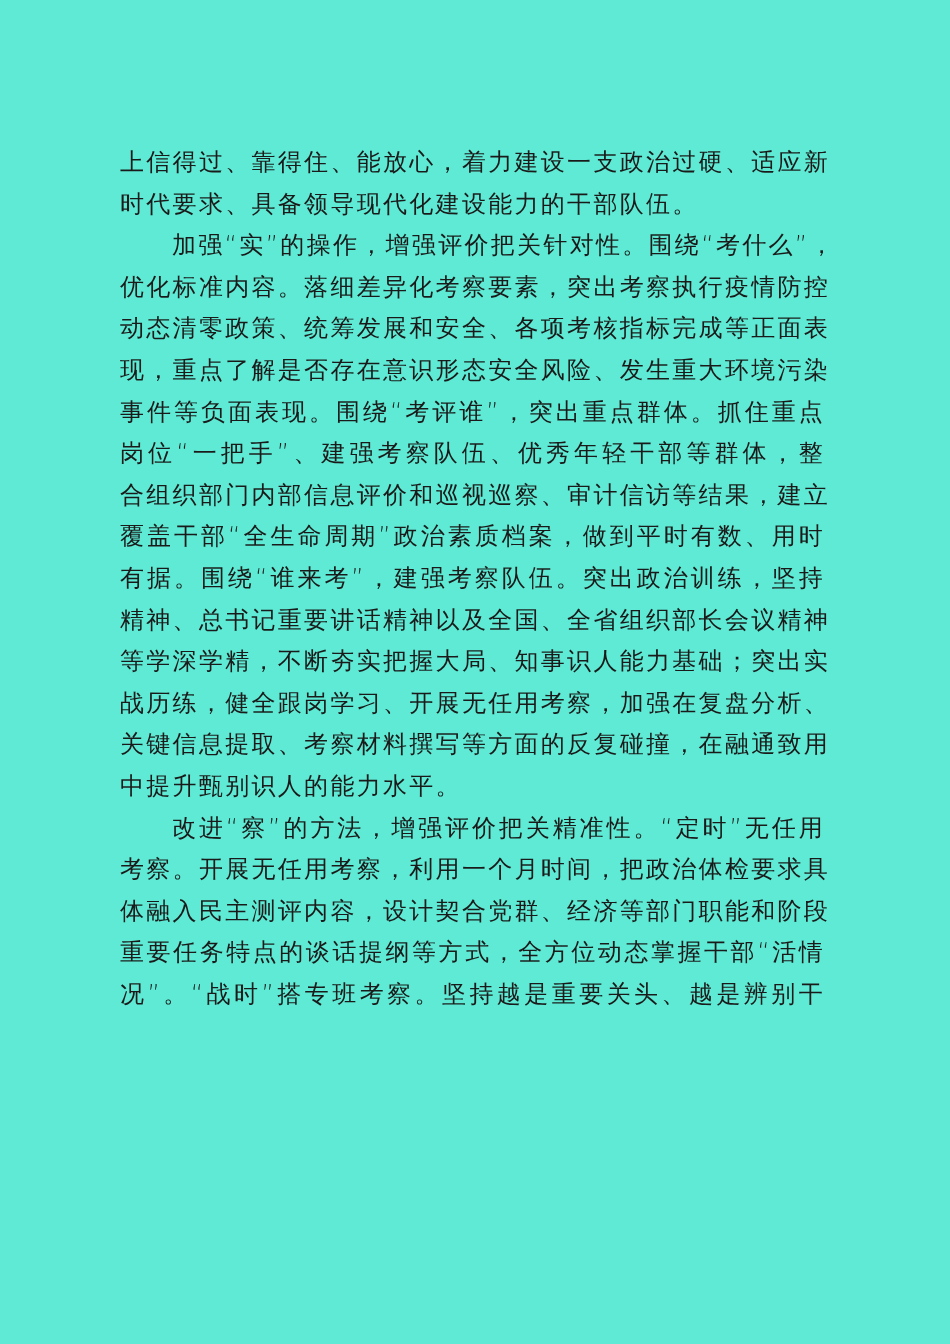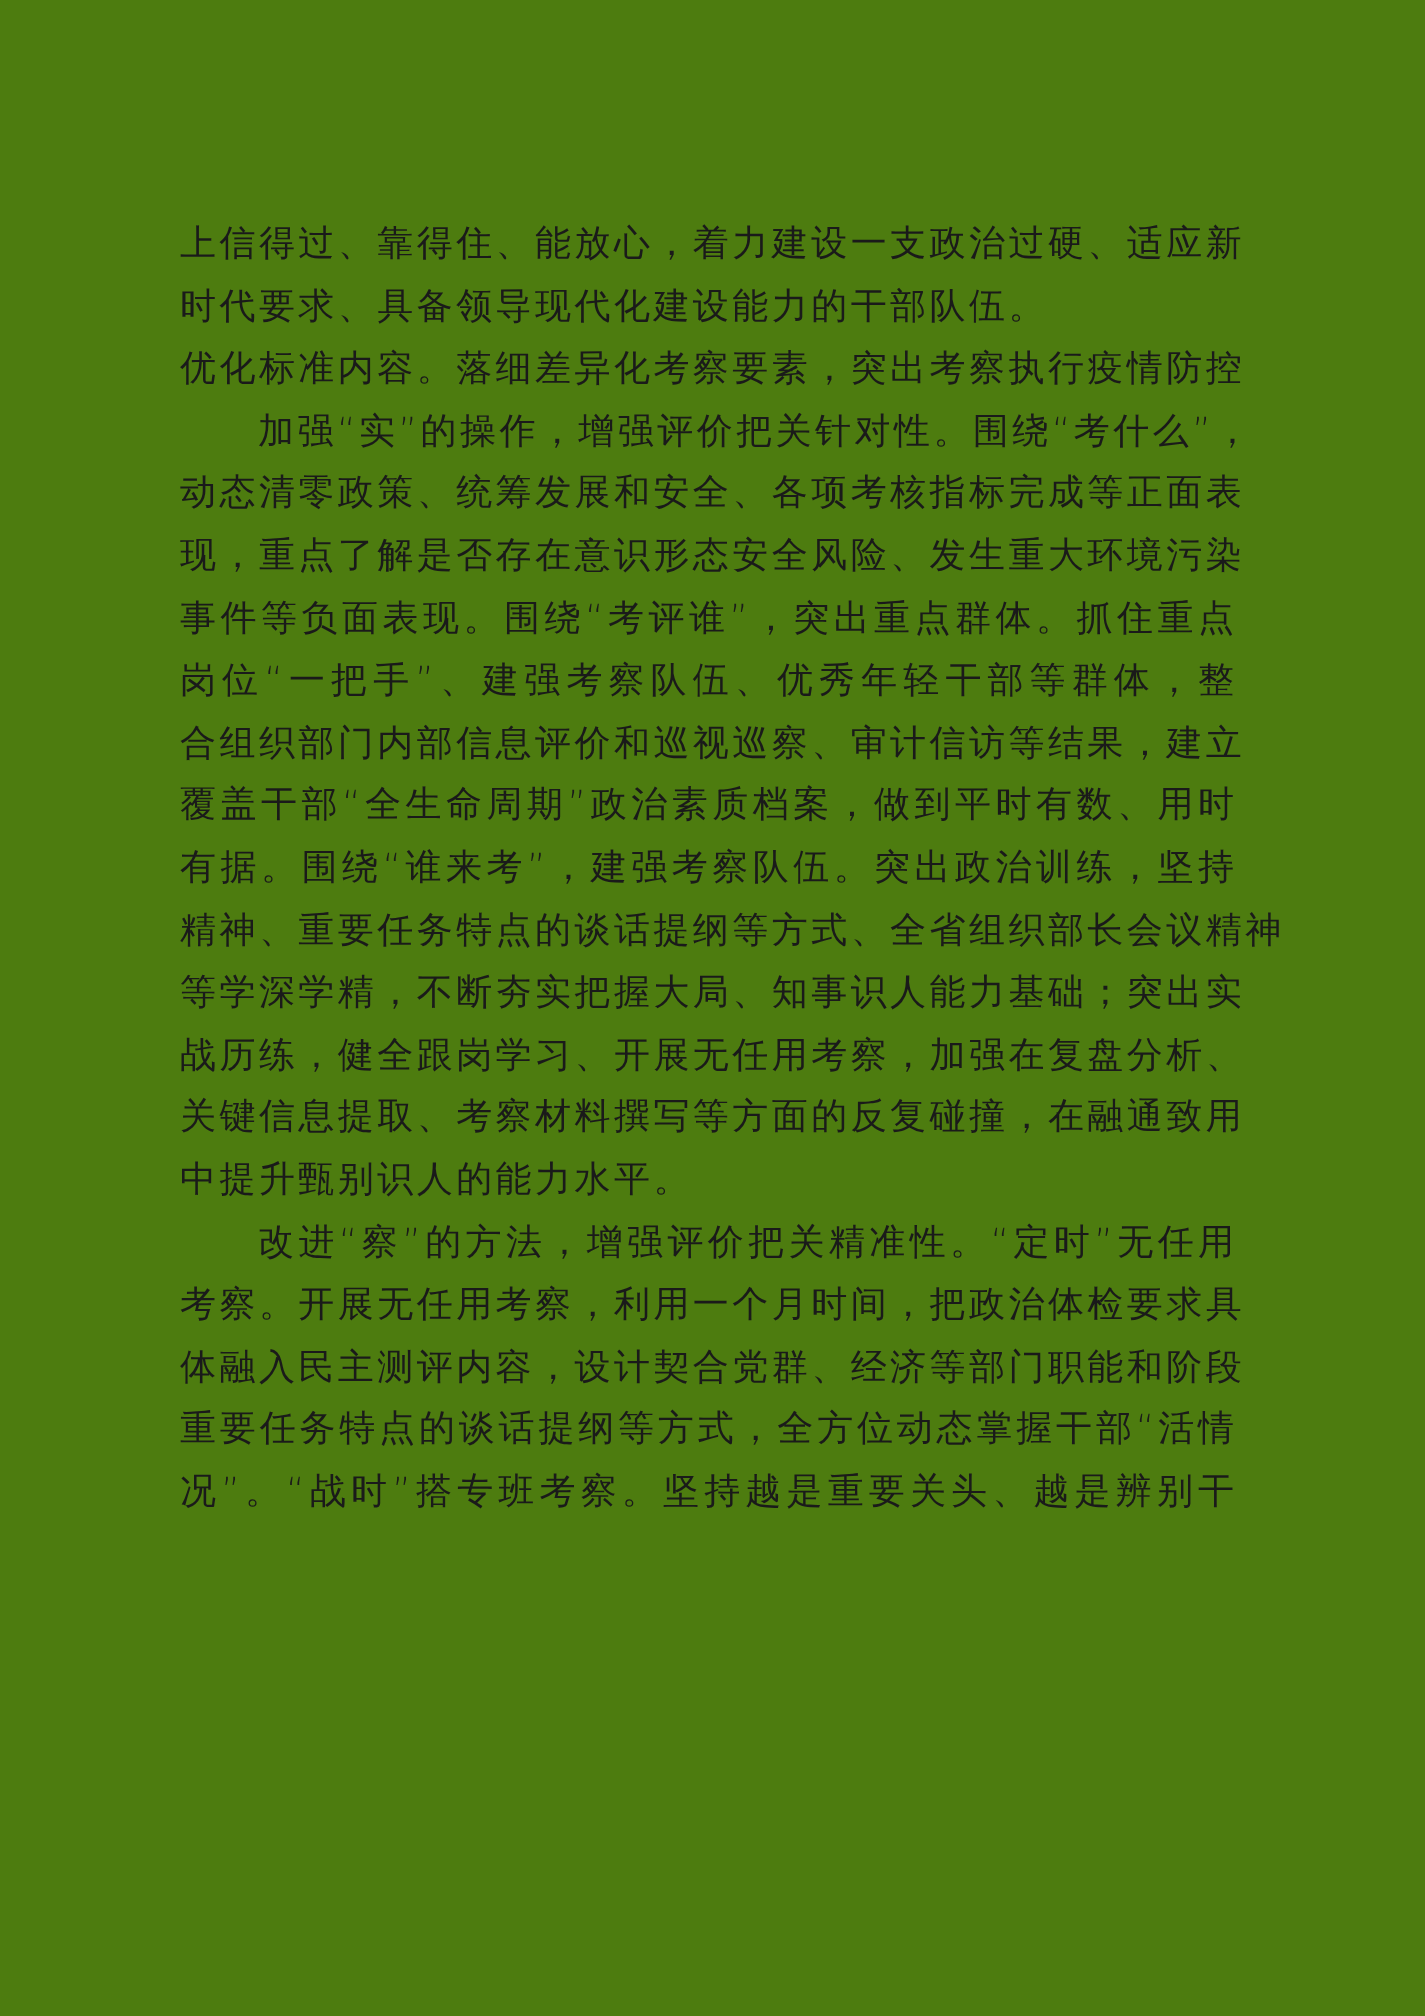--- a/index.html
+++ b/index.html
@@ -12,21 +12,21 @@
       height: 1344px;
       position: relative;
       overflow: hidden;
     }
     .page {
       position: absolute;
       left: 0;
       top: 0;
       width: 950px;
       height: 1344px;
-      background: #4d7c0f;
+      background: #5eead4;
     }
     .text-block {
       position: absolute;
       left: 120px;
       top: 142px;
       width: 705px;
       color: #1a1a1a;
       font-family: "DejaVu Sans", "Liberation Sans", sans-serif;
       font-size: 24px;
       font-weight: 300;
@@ -52,30 +52,30 @@
 
 <div class="page">
   <div class="text-block">
 
     <div class="paragraph">
       <span class="line">上信得过、靠得住、能放心，着力建设一支政治过硬、适应新</span>
       <span class="line last">时代要求、具备领导现代化建设能力的干部队伍。</span>
     </div>
 
     <div class="paragraph">
+      <span class="line indent">加强“实”的操作，增强评价把关针对性。围绕“考什么”，</span>
       <span class="line">优化标准内容。落细差异化考察要素，突出考察执行疫情防控</span>
-      <span class="line indent">加强“实”的操作，增强评价把关针对性。围绕“考什么”，</span>
       <span class="line">动态清零政策、统筹发展和安全、各项考核指标完成等正面表</span>
       <span class="line">现，重点了解是否存在意识形态安全风险、发生重大环境污染</span>
       <span class="line">事件等负面表现。围绕“考评谁”，突出重点群体。抓住重点</span>
       <span class="line">岗位“一把手”、建强考察队伍、优秀年轻干部等群体，整</span>
       <span class="line">合组织部门内部信息评价和巡视巡察、审计信访等结果，建立</span>
       <span class="line">覆盖干部“全生命周期”政治素质档案，做到平时有数、用时</span>
       <span class="line">有据。围绕“谁来考”，建强考察队伍。突出政治训练，坚持</span>
-      <span class="line">精神、重要任务特点的谈话提纲等方式、全省组织部长会议精神</span>
+      <span class="line">精神、总书记重要讲话精神以及全国、全省组织部长会议精神</span>
       <span class="line">等学深学精，不断夯实把握大局、知事识人能力基础；突出实</span>
       <span class="line">战历练，健全跟岗学习、开展无任用考察，加强在复盘分析、</span>
       <span class="line">关键信息提取、考察材料撰写等方面的反复碰撞，在融通致用</span>
       <span class="line last">中提升甄别识人的能力水平。</span>
     </div>
 
     <div class="paragraph">
       <span class="line indent">改进“察”的方法，增强评价把关精准性。“定时”无任用</span>
       <span class="line">考察。开展无任用考察，利用一个月时间，把政治体检要求具</span>
       <span class="line">体融入民主测评内容，设计契合党群、经济等部门职能和阶段</span>

